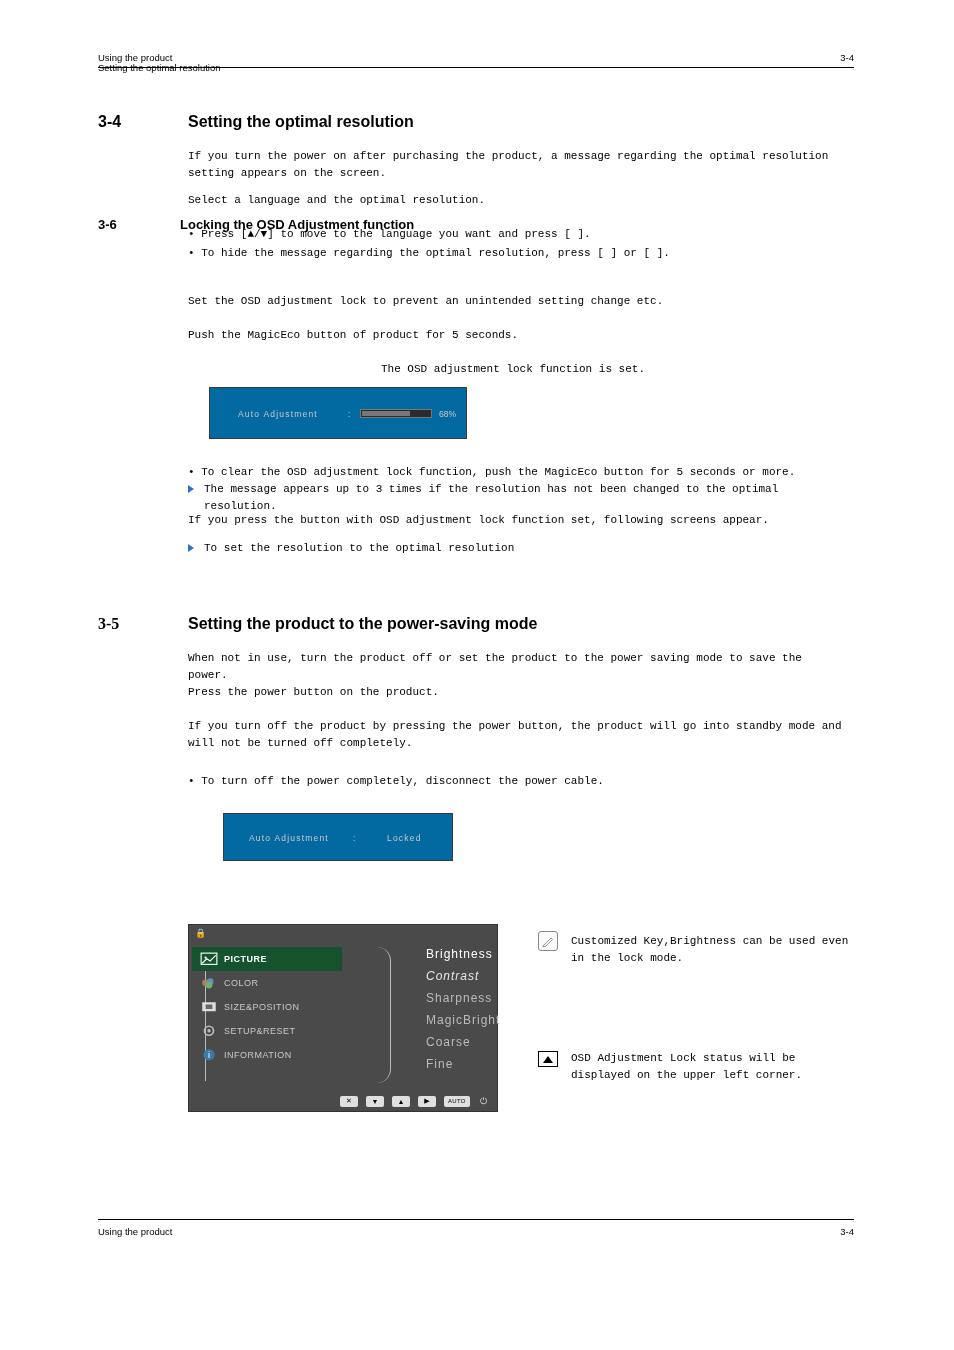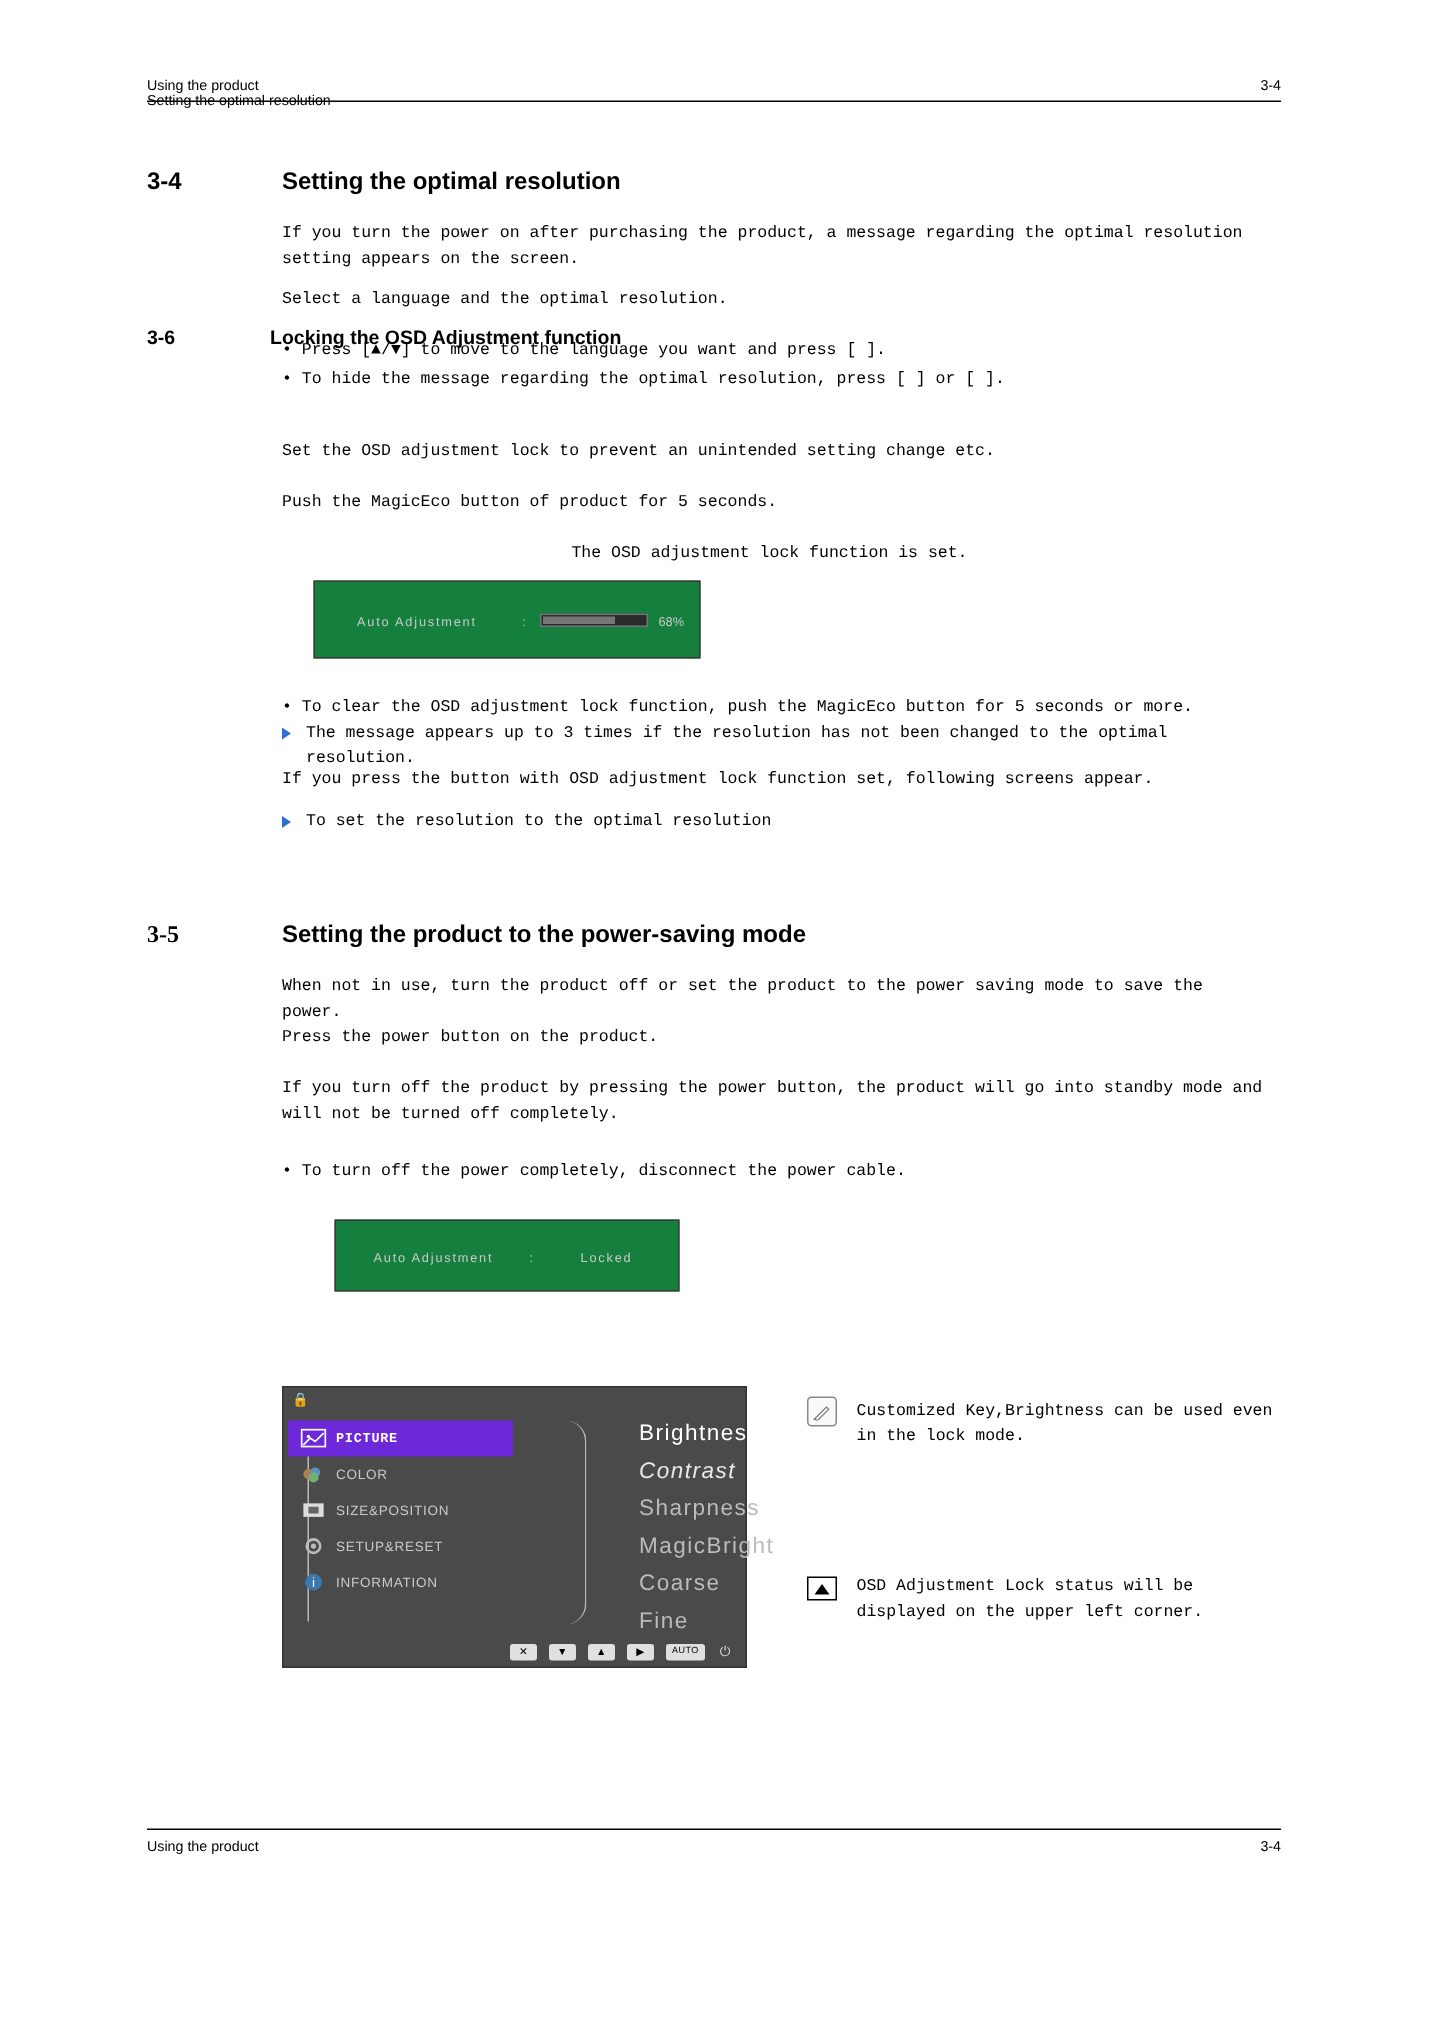--- a/index.html
+++ b/index.html
@@ -66,21 +66,21 @@
   .body-text {
     position: absolute;
     font-size: 11px;
     line-height: 1.55;
     font-family: Liberation Mono, monospace;
   }
 
   
   .osd-bar {
     position: absolute;
-    background: #15803d;
+    background: #0369a1;
     border: 1px solid #3a3a3a;
   }
   .osd-bar-label {
     position: absolute;
     color: #c9c9c9;
     font-size: 8.5px;
     letter-spacing: 1.2px;
   }
   .osd-progress-outer {
     position: absolute;
@@ -137,42 +137,41 @@
     border-top-right-radius: 14px;
     border-bottom-right-radius: 14px;
   }
   .osd-right-col {
     position: absolute;
     left: 205px;
     top: 22px;
   }
   .osd-right-col div {
     color: #bbb;
-    font-size: 15px;
+    font-size: 12px;
     letter-spacing: 1px;
     margin-bottom: 8px;
     padding-left: 32px;
   }
   .osd-right-col div:first-child {
     color: #fff;
   }
   .osd-right-col div:nth-child(2) {
     color: #e8e8e8;
     font-style: italic;
   }
   .osd-item {
     display: flex;
     align-items: center;
     height: 24px;
     padding-left: 8px;
   }
   .osd-item.sel {
-    background: #6d28d9;
+    background: #14532d;
     color: #fff;
-    font-family: Liberation Mono, monospace;
   }
   .osd-item .ic {
     width: 18px; height: 14px;
     margin-right: 6px;
     display: inline-flex;
     align-items: center;
     justify-content: center;
   }
   .osd-item .lbl {
     font-size: 9px;

